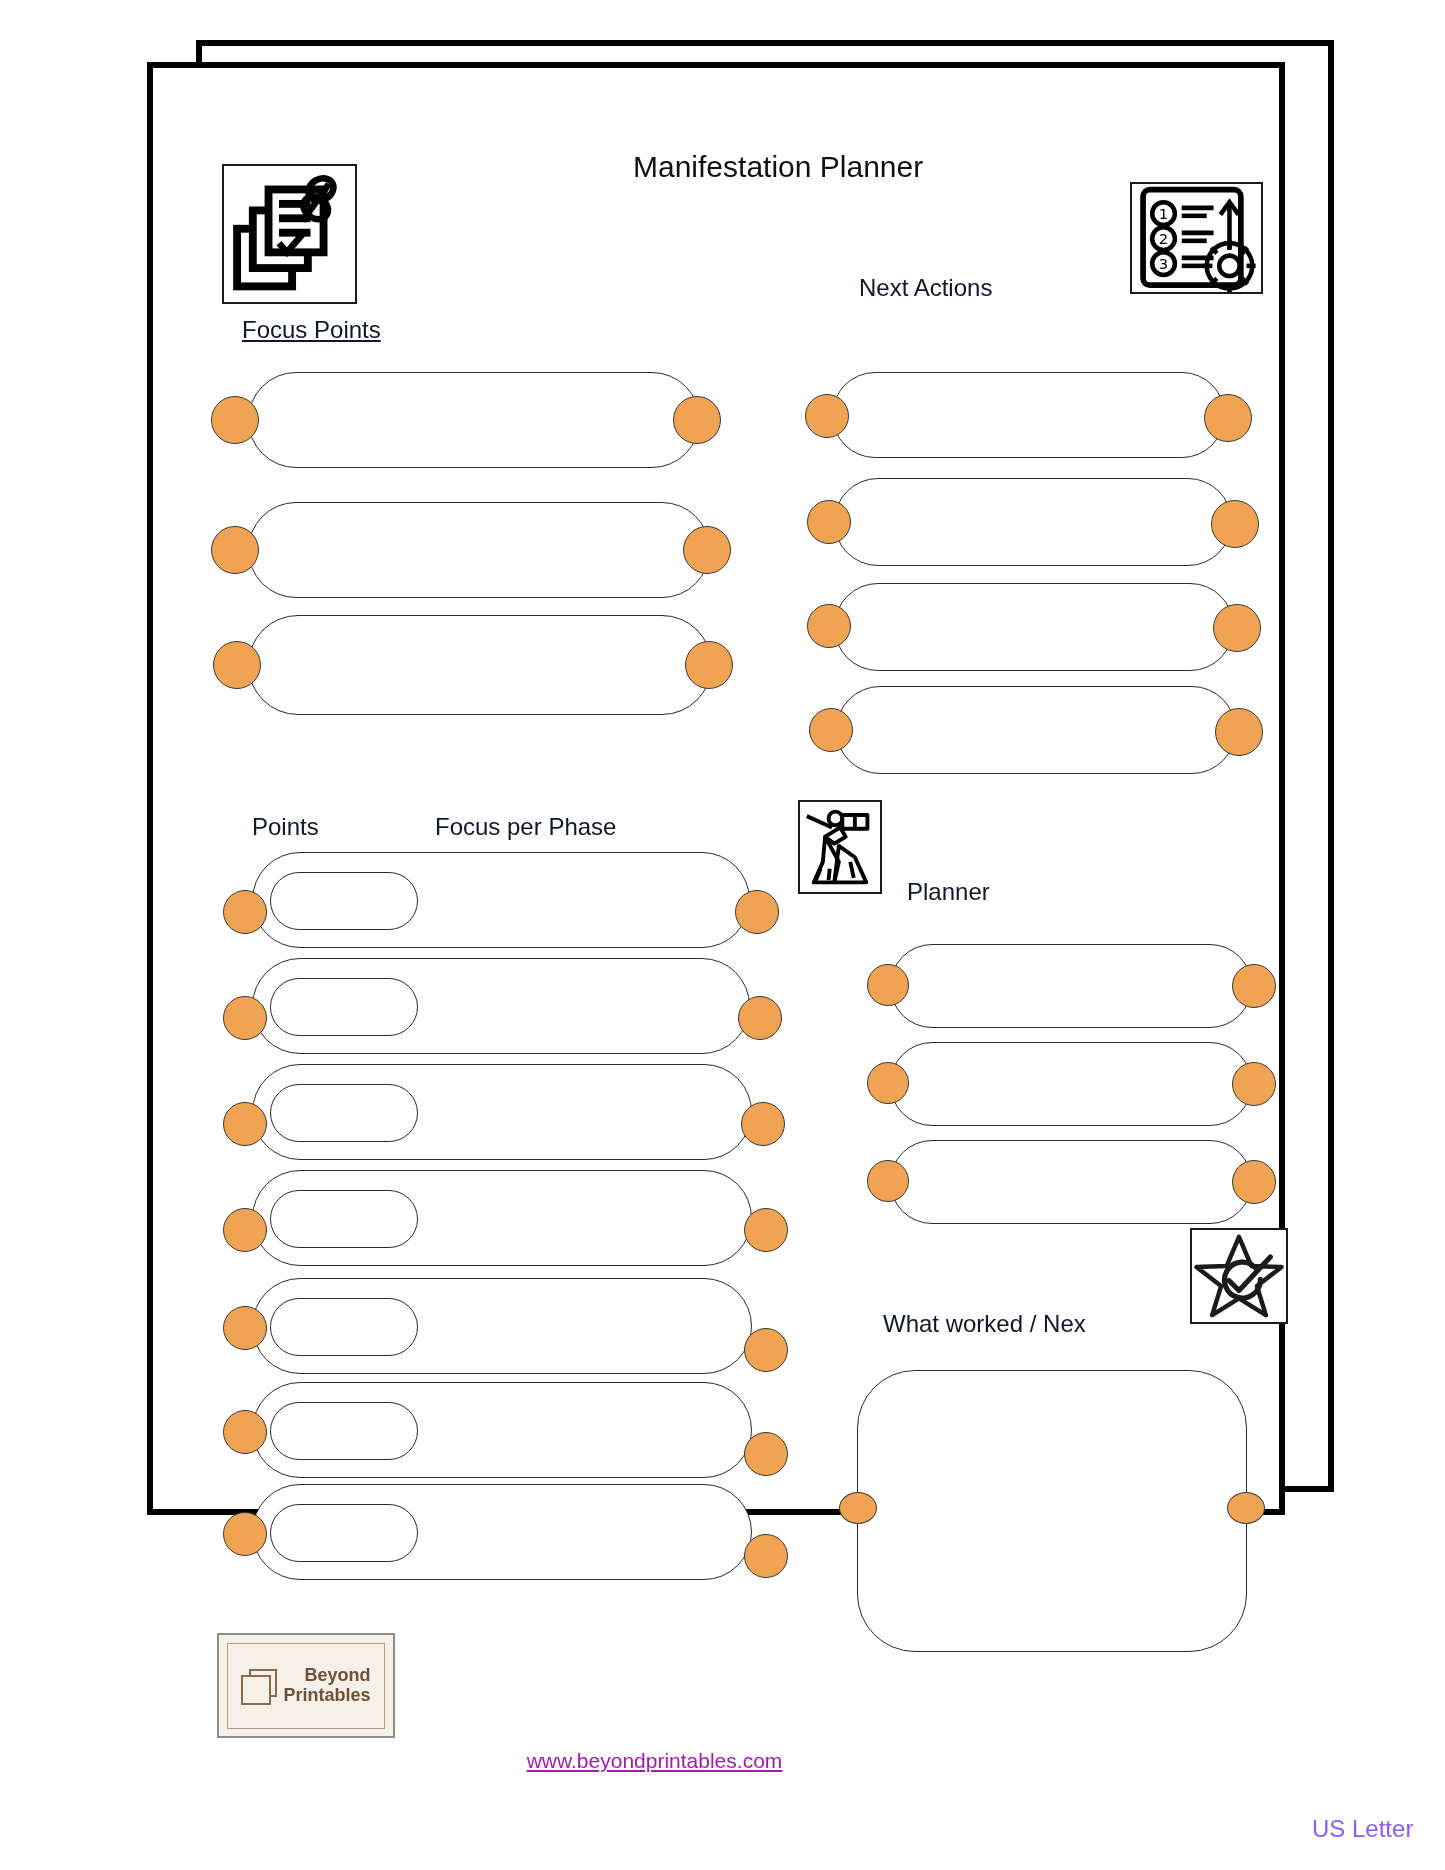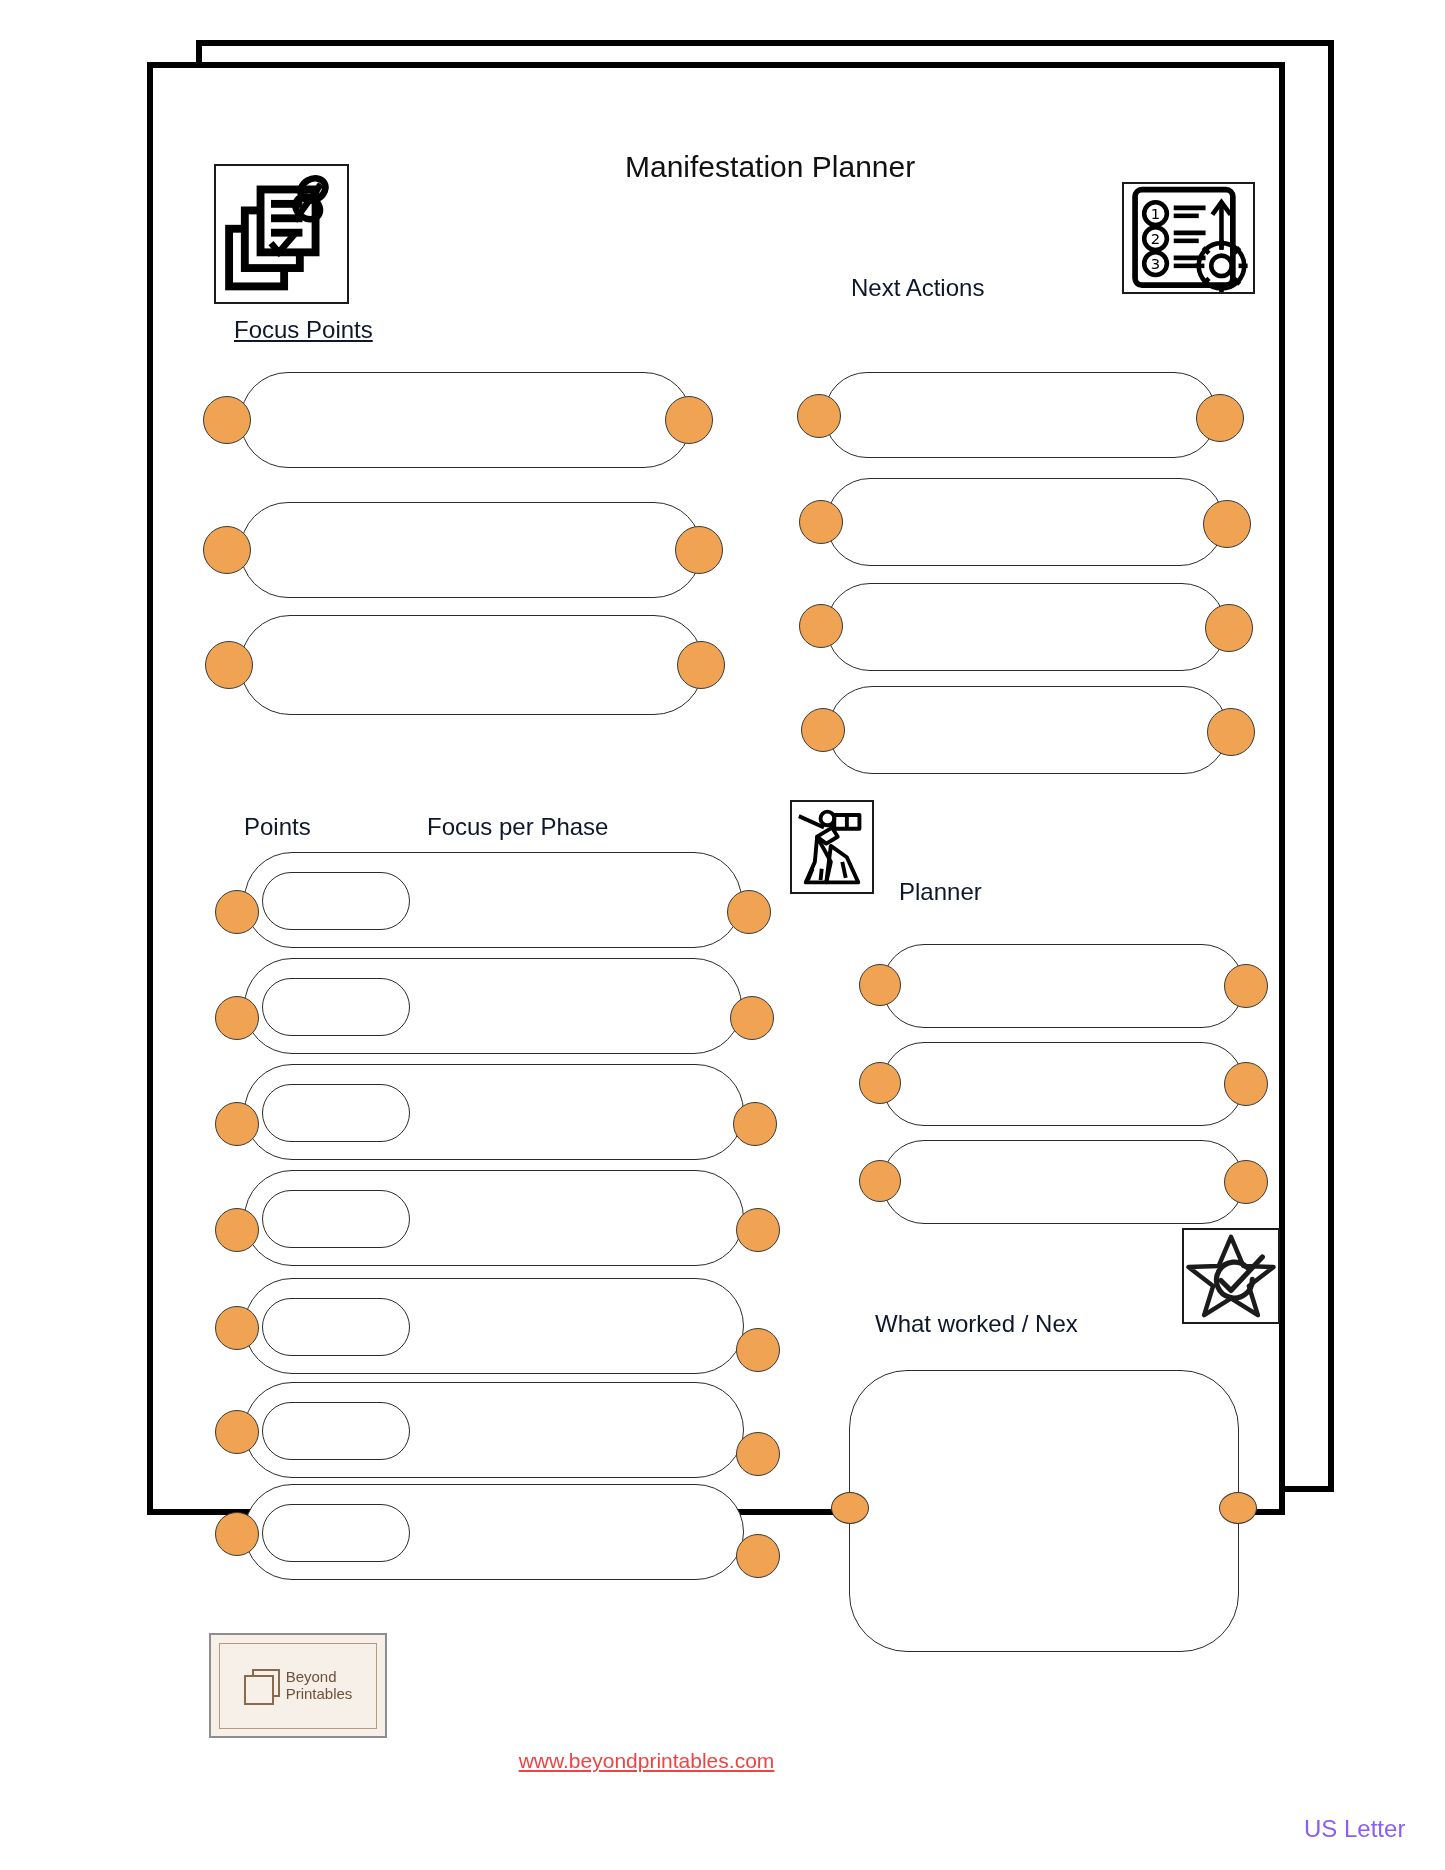--- a/index.html
+++ b/index.html
@@ -11,21 +11,21 @@
   
   .page-back{
     position:absolute;left:196px;top:40px;width:1138px;height:1452px;
     border:6px solid #000;background:#fff;box-sizing:border-box;z-index:1;
   }
   .page-front{
     position:absolute;left:147px;top:62px;width:1138px;height:1453px;
     border:6px solid #000;background:#fff;box-sizing:border-box;z-index:2;
   }
 
-  .sheet{position:absolute;left:4px;top:0;width:1185px;height:1870px;z-index:3;}
+  .sheet{position:absolute;left:12px;top:0;width:1185px;height:1870px;z-index:3;}
 
   
   .label{position:absolute;font-size:24px;line-height:1;white-space:nowrap;color:#0f172a;}
   .title{position:absolute;font-size:30px;line-height:1;white-space:nowrap;color:#111;}
 
   
   .icon-box{position:absolute;border:2px solid #1b1b1b;background:#fff;box-sizing:border-box;}
   .icon-box svg{display:block;width:100%;height:100%;}
 
   
@@ -57,25 +57,25 @@
     display:flex;align-items:center;justify-content:center;
   }
   .brand-in{
     width:158px;height:86px;border:1px solid #b79b7e;box-sizing:border-box;
     display:flex;align-items:center;justify-content:center;gap:8px;
   }
   .brand-mark{position:relative;width:34px;height:34px;flex:none;}
   .brand-mark i{position:absolute;display:block;border:2px solid #8a6a4e;background:#f6f0e8;}
   .brand-mark i.b{left:8px;top:0;width:24px;height:24px;}
   .brand-mark i.f{left:0;top:6px;width:26px;height:26px;}
-  .brand-text{font-size:15px;line-height:1.08;color:#6e5138;font-weight:normal;}
+  .brand-text{font-size:18px;line-height:1.08;color:#6e5138;font-weight:bold;text-align:right;}
 
   .weburl{
     position:absolute;left:0;top:1749px;width:1285px;text-align:center;
-    font-size:21px;color:#ef4444;text-decoration:underline;
+    font-size:21px;color:#a21caf;text-decoration:underline;
   }
   .uslabel{position:absolute;left:1300px;top:1815px;font-size:24px;color:#8b5cf6;white-space:nowrap;}
 </style>
 </head>
 <body>
 
 <div class="page-back"></div>
 <div class="page-front"></div>
 
 <div class="sheet">

